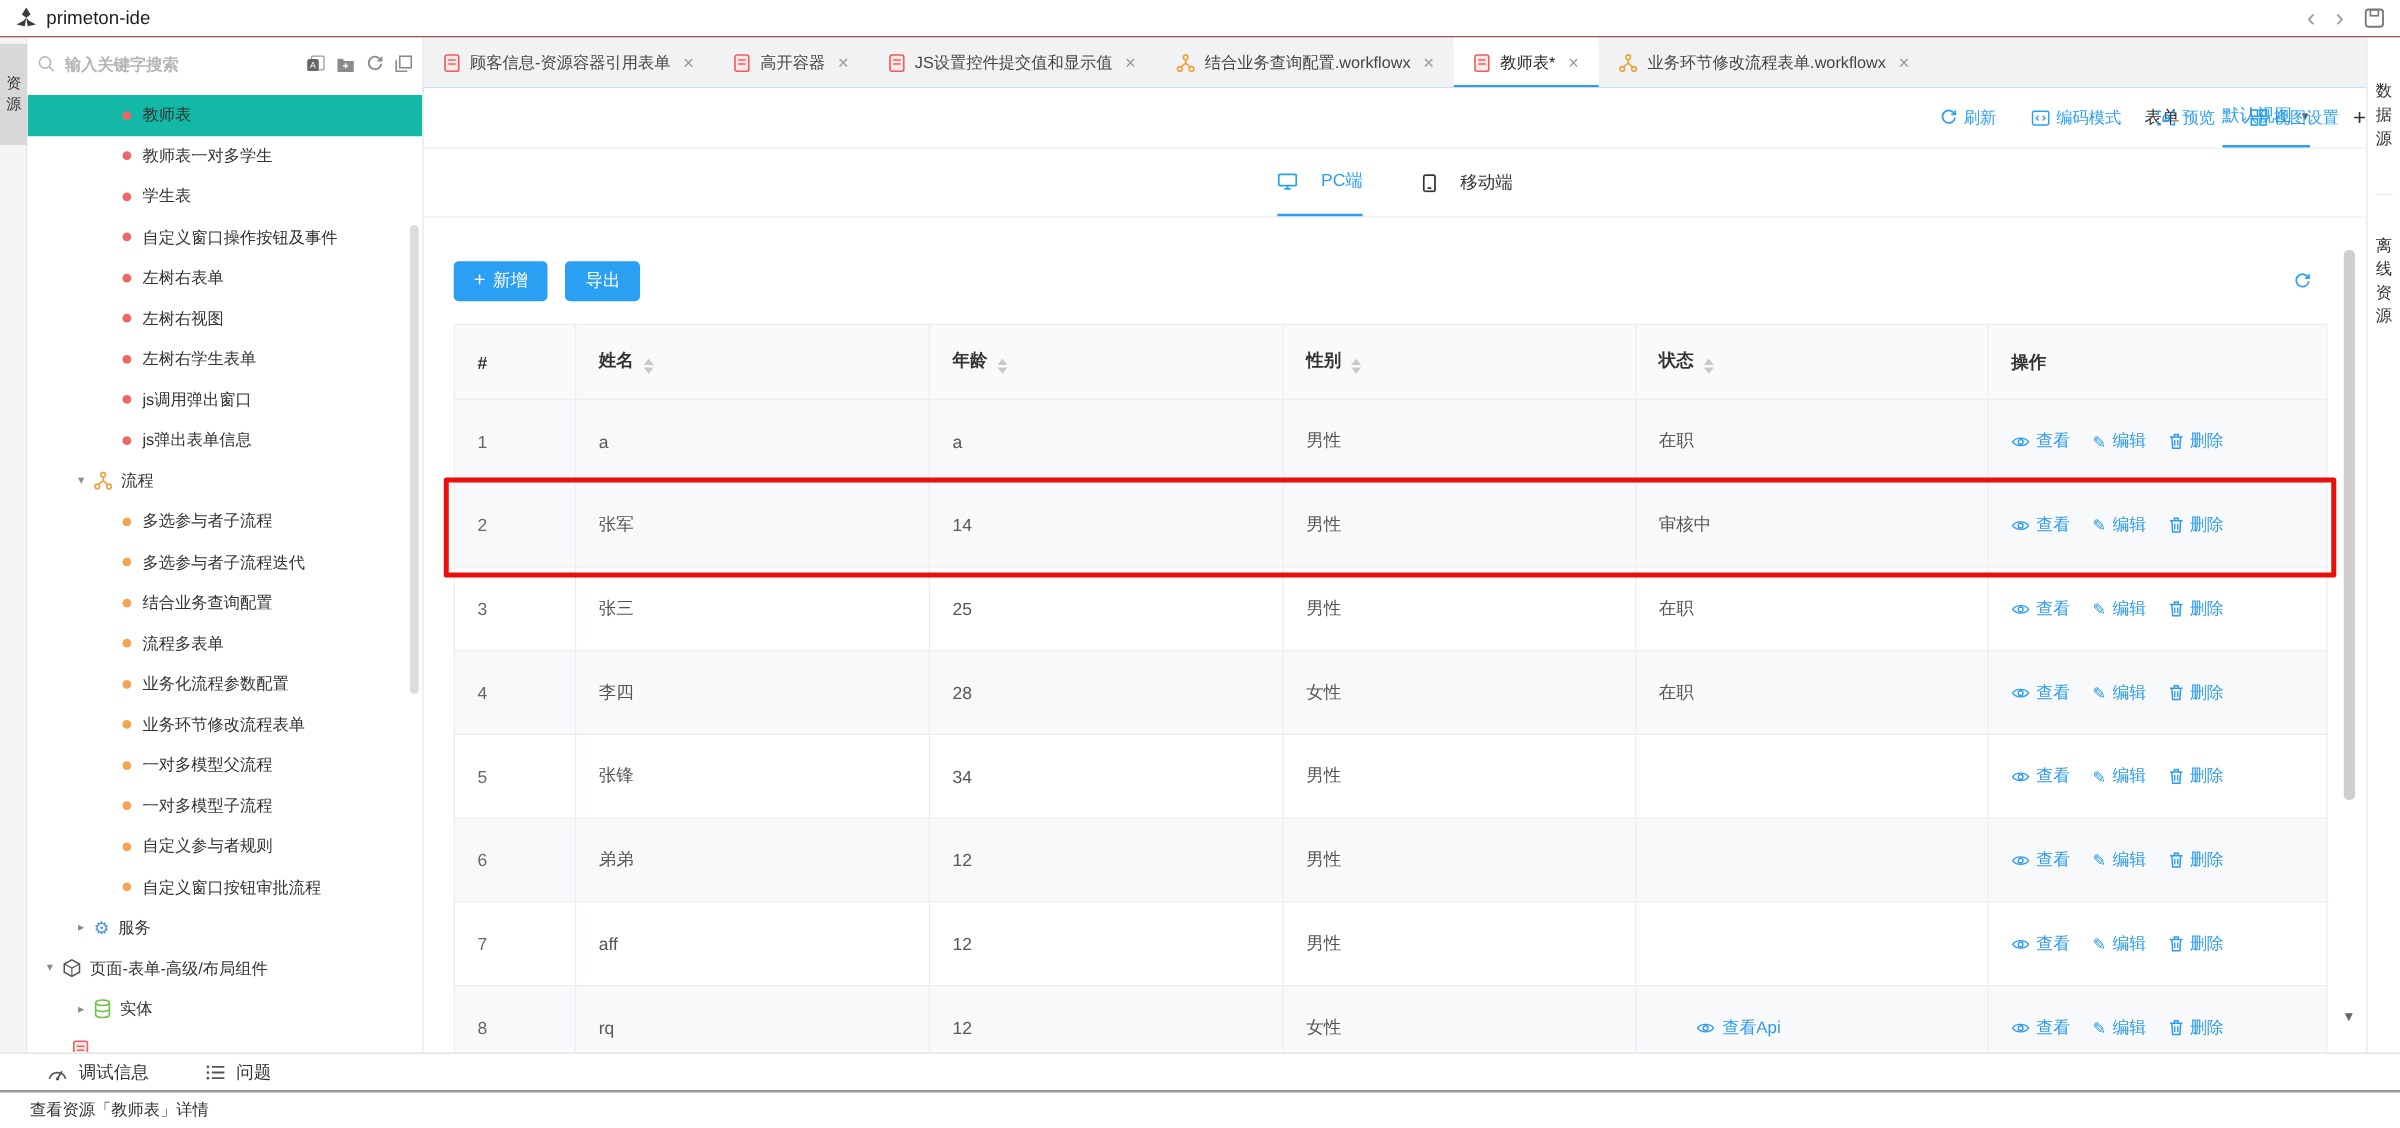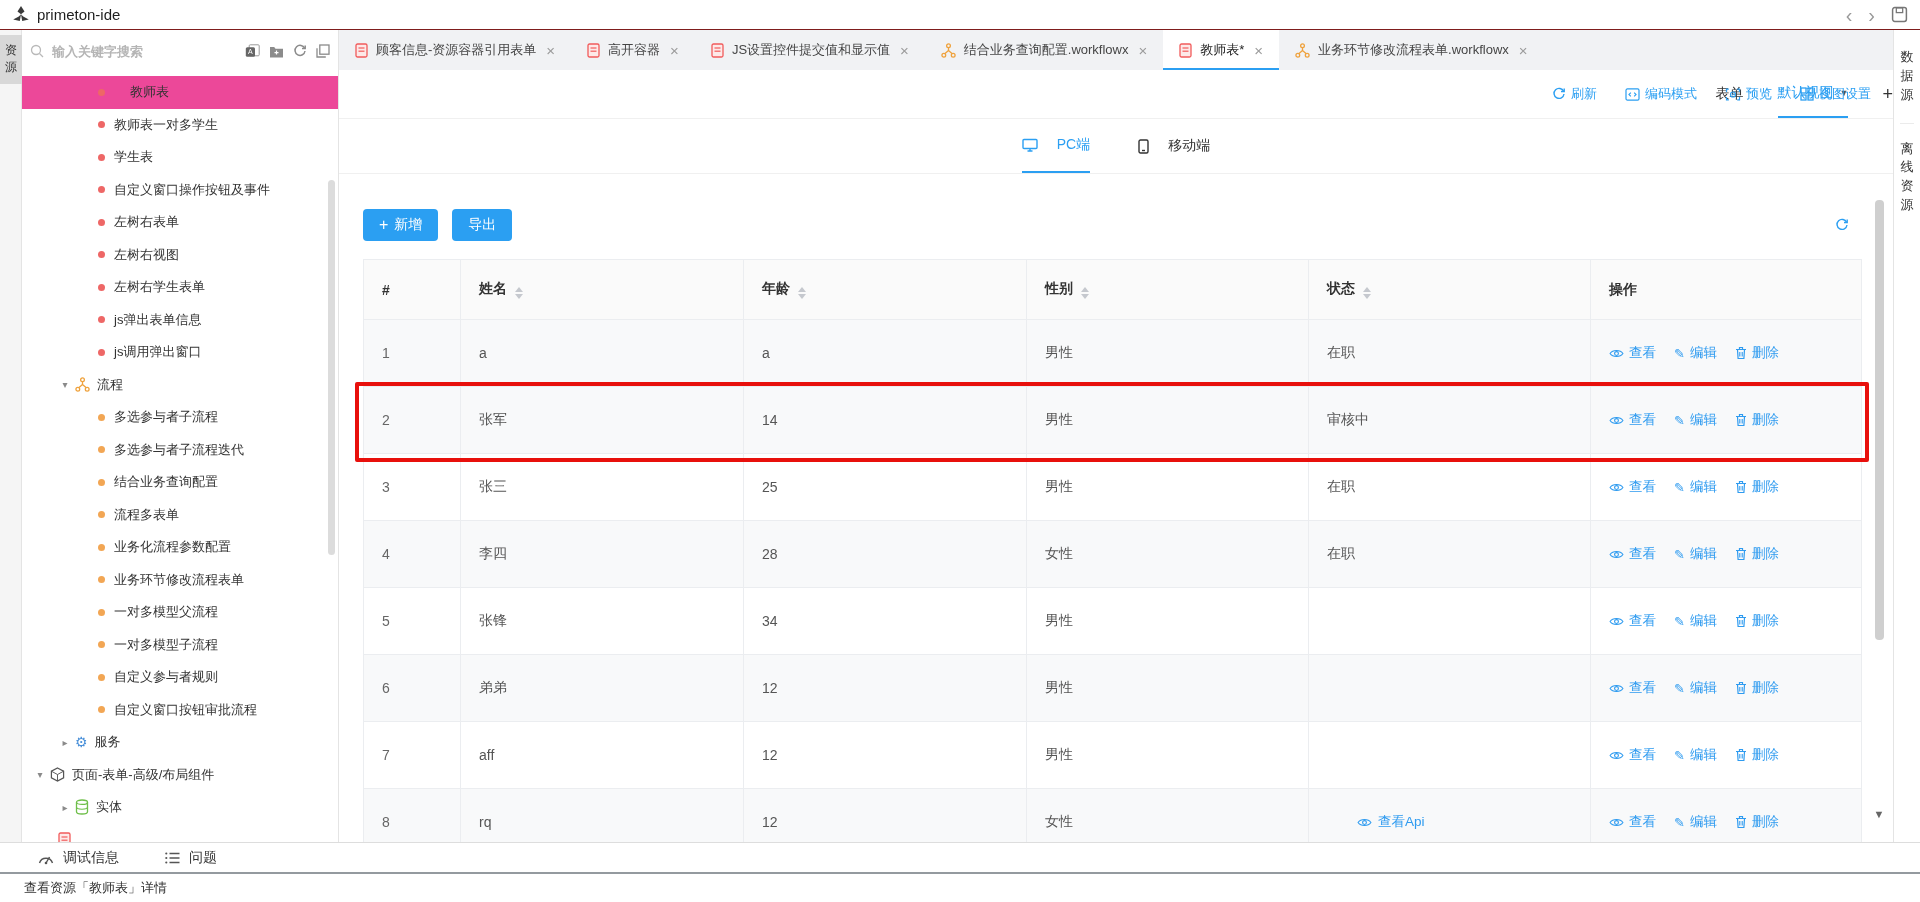--- a/index.html
+++ b/index.html
@@ -12,36 +12,36 @@
             border-bottom:1px solid #7f1d1d;display:flex;align-items:center;
             padding:0 12px;box-sizing:border-box;}
   .title-text{font-size:15px;font-weight:500;color:#1f1f1f;margin-left:7px;}
   .tb-right{margin-left:auto;display:flex;align-items:center;gap:16px;}
   .nav-ch{font-size:20px;color:#999;line-height:1;}
 
   
   .left-strip{position:absolute;left:0;top:30px;width:22px;height:812px;background:#f5f5f5;
               border-right:1px solid #e4e4e4;box-sizing:border-box;}
   .res-tab{position:absolute;left:0;top:5px;width:22px;padding:7px 0;background:#d8d8d8;}
-  .v-label{width:14px;margin:0 auto;word-break:break-all;line-height:1.45;
+  .v-label{width:14px;margin:16px auto;word-break:break-all;line-height:1.45;
            text-align:center;font-size:12px;color:#333;}
 
   
   .sidebar{position:absolute;left:22px;top:30px;width:317px;height:812px;background:#fff;
            border-right:1px solid #e4e4e4;box-sizing:border-box;overflow:hidden;}
   .sb-head{height:42px;display:flex;align-items:center;padding:0 8px;gap:6px;}
   .sb-search{flex:1;display:flex;align-items:center;gap:6px;min-width:0;}
   .sb-search input{border:none;outline:none;flex:1;font-size:13px;color:#666;min-width:0;
                    font-family:inherit;background:transparent;font-weight:bold;}
   ::placeholder{color:#b5b5b5;}
   .sb-tools{display:flex;gap:9px;align-items:center;}
   .tree{position:absolute;top:44px;left:0;right:0;bottom:0;overflow:hidden;padding-top:2px;}
   .tree-row{display:flex;align-items:center;height:32.5px;font-size:13px;color:#333;
             white-space:nowrap;box-sizing:border-box;}
-  .tree-row.selected{background:#ec4899;gap:16px;}
+  .tree-row.selected{background:#14b8a6;}
   .tree-row.leaf{padding-left:76px;}
   .tree-row.g0{padding-left:11px;}
   .tree-row.g1{padding-left:36px;}
   .dot{width:7px;height:7px;border-radius:50%;margin-right:9px;flex:none;}
   .caret{width:14px;color:#8a8a8a;font-size:10px;text-align:center;margin-right:3px;flex:none;}
   .g-icon{margin-right:7px;display:inline-flex;flex:none;}
   .sb-thumb{position:absolute;right:3px;top:150px;width:7px;height:375px;background:#dcdcdc;border-radius:4px;}
 
   
   .center{position:absolute;left:339px;top:30px;width:1554px;height:812px;}
@@ -207,25 +207,25 @@
         <div class="tree-row leaf">
           <span class="dot" style="background: rgb(238, 103, 102);"></span>
           <span>左树右视图</span>
         </div>
         <div class="tree-row leaf">
           <span class="dot" style="background: rgb(238, 103, 102);"></span>
           <span>左树右学生表单</span>
         </div>
         <div class="tree-row leaf">
           <span class="dot" style="background: rgb(238, 103, 102);"></span>
+          <span>js调用弹出窗口</span>
+        </div>
+        <div class="tree-row leaf">
+          <span class="dot" style="background: rgb(238, 103, 102);"></span>
           <span>js弹出表单信息</span>
-        </div>
-        <div class="tree-row leaf">
-          <span class="dot" style="background: rgb(238, 103, 102);"></span>
-          <span>js调用弹出窗口</span>
         </div>
         <div class="tree-row g1">
           <span class="caret">▾</span>
           <span class="ic g-icon">
             <svg width="15" height="15" viewBox="0 0 16 16">
               <circle cx="8" cy="3" r="2" fill="none" stroke="#efa23d" stroke-width="1.4"></circle>
               <circle cx="3" cy="13" r="2" fill="none" stroke="#efa23d" stroke-width="1.4"></circle>
               <circle cx="13" cy="13" r="2" fill="none" stroke="#efa23d" stroke-width="1.4"></circle>
               <path d="M8 5v3M8 8l-4 3.4M8 8l4 3.4" fill="none" stroke="#efa23d" stroke-width="1.4"></path>
             </svg>

